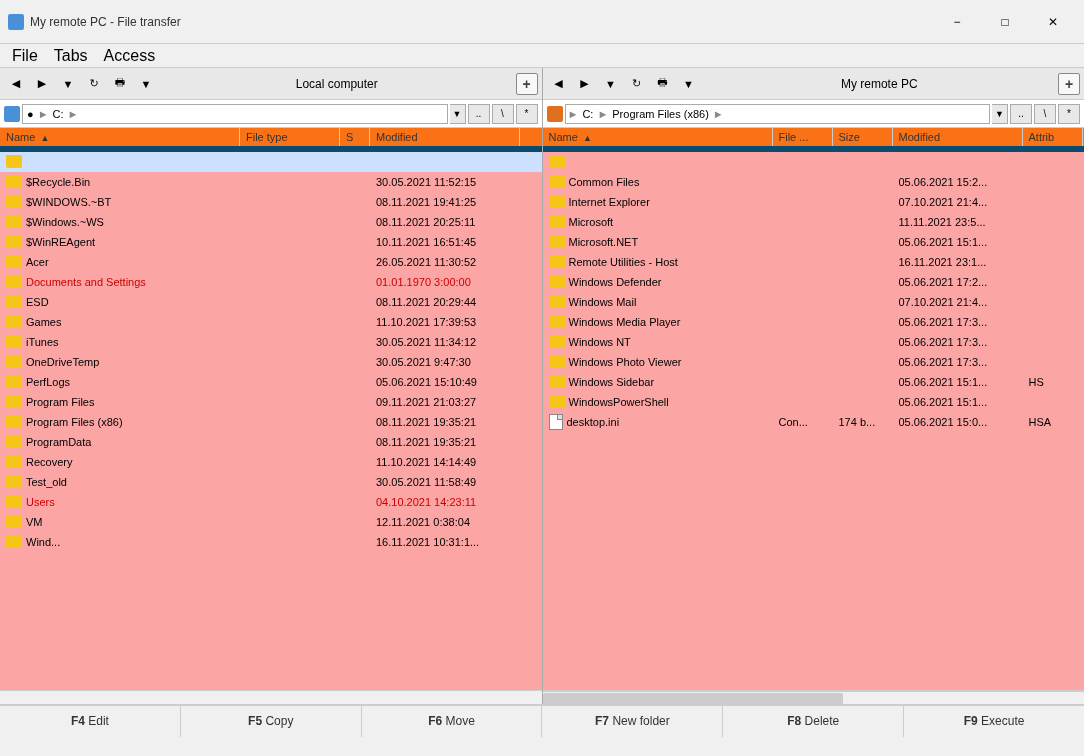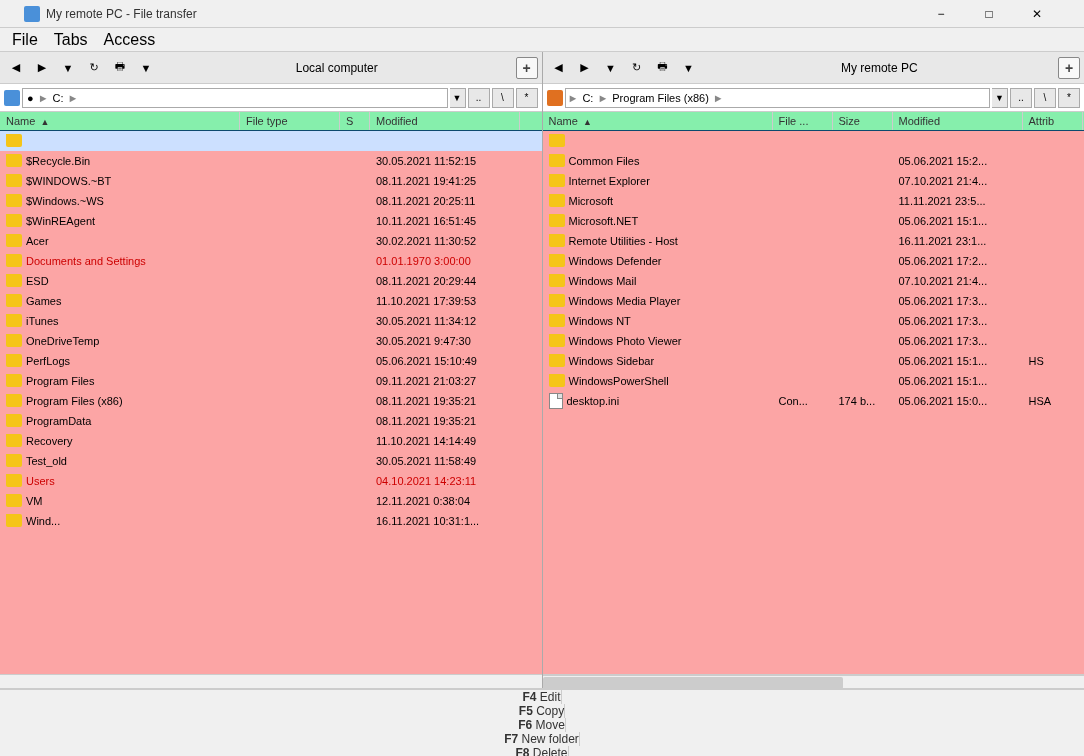--- a/index.html
+++ b/index.html
@@ -1,24 +1,24 @@
 <!DOCTYPE html>
 <html><head>
   <meta charset="utf-8">
   <style>
     * { box-sizing: border-box; margin: 0; padding: 0; }
     body { font-family: 'Segoe UI', Tahoma, sans-serif; font-size: 12px; background: #f0f0f0; user-select: none; width: 1084px; height: 756px; overflow: hidden; }
     
     
     #title-bar {
       background: #f0f0f0;
-      height: 28px;
-      display: flex;
-      align-items: center;
-      padding: 0 24px;
+      height: 44px;
+      display: flex;
+      align-items: center;
+      padding: 0 8px;
       border-bottom: 1px solid #ccc;
     }
     #title-icon { width: 16px; height: 16px; margin-right: 6px; background: #4a90d9; border-radius: 2px; }
     #title-text { flex: 1; font-size: 12px; color: #333; }
     #window-controls { display: flex; gap: 2px; }
     .win-btn {
       width: 46px; height: 30px; border: none; background: transparent;
       cursor: pointer; font-size: 12px; display: flex; align-items: center; justify-content: center;
     }
 
@@ -88,22 +88,22 @@
       height: 20px; width: 22px; border: 1px solid #aaa; background: #e8e8e8;
       cursor: pointer; display: flex; align-items: center; justify-content: center; font-size: 10px;
     }
 
     
     .file-list { flex: 1; overflow-y: auto; overflow-x: hidden; background: #fca5a5; }
     
     
     .col-header {
       display: flex;
-      background: #86efac;
-      border-bottom: 1px solid #0c4a6e;
+      background: #f97316;
+      border-bottom: 6px solid #0c4a6e;
       position: sticky;
       top: 0;
       z-index: 1;
     }
     .col-h {
       padding: 3px 6px;
       font-size: 11px;
       color: #333;
       border-right: 1px solid #ccc;
       cursor: pointer;
@@ -187,21 +187,20 @@
     
     .h-scroll { height: 14px; background: #f0f0f0; border-top: 1px solid #ccc; }
 
     
     #bottom-bar {
       height: 32px;
       background: #f0f0f0;
       border-top: 2px solid #ccc;
       display: flex;
       align-items: center;
-      flex-direction: column;
     }
     .bottom-btn {
       flex: 1;
       height: 32px;
       border: none;
       background: transparent;
       cursor: pointer;
       font-size: 12px;
       color: #333;
       display: flex;
@@ -313,21 +312,21 @@
             <div class="file-cell left-col-s"></div>
             <div class="file-cell left-col-mod">10.11.2021 16:51:45</div>
           </div>
           <div class="file-row">
             <div class="file-cell left-col-name">
               <div class="folder-icon"></div>
               <span>Acer</span>
             </div>
             <div class="file-cell left-col-type"></div>
             <div class="file-cell left-col-s"></div>
-            <div class="file-cell left-col-mod">30.02.2021 11:30:52</div>
+            <div class="file-cell left-col-mod">26.05.2021 11:30:52</div>
           </div>
           <div class="file-row highlighted">
             <div class="file-cell left-col-name">
               <div class="folder-icon"></div>
               <span>Documents and Settings</span>
             </div>
             <div class="file-cell left-col-type"></div>
             <div class="file-cell left-col-s"></div>
             <div class="file-cell left-col-mod">01.01.1970 3:00:00</div>
           </div>

